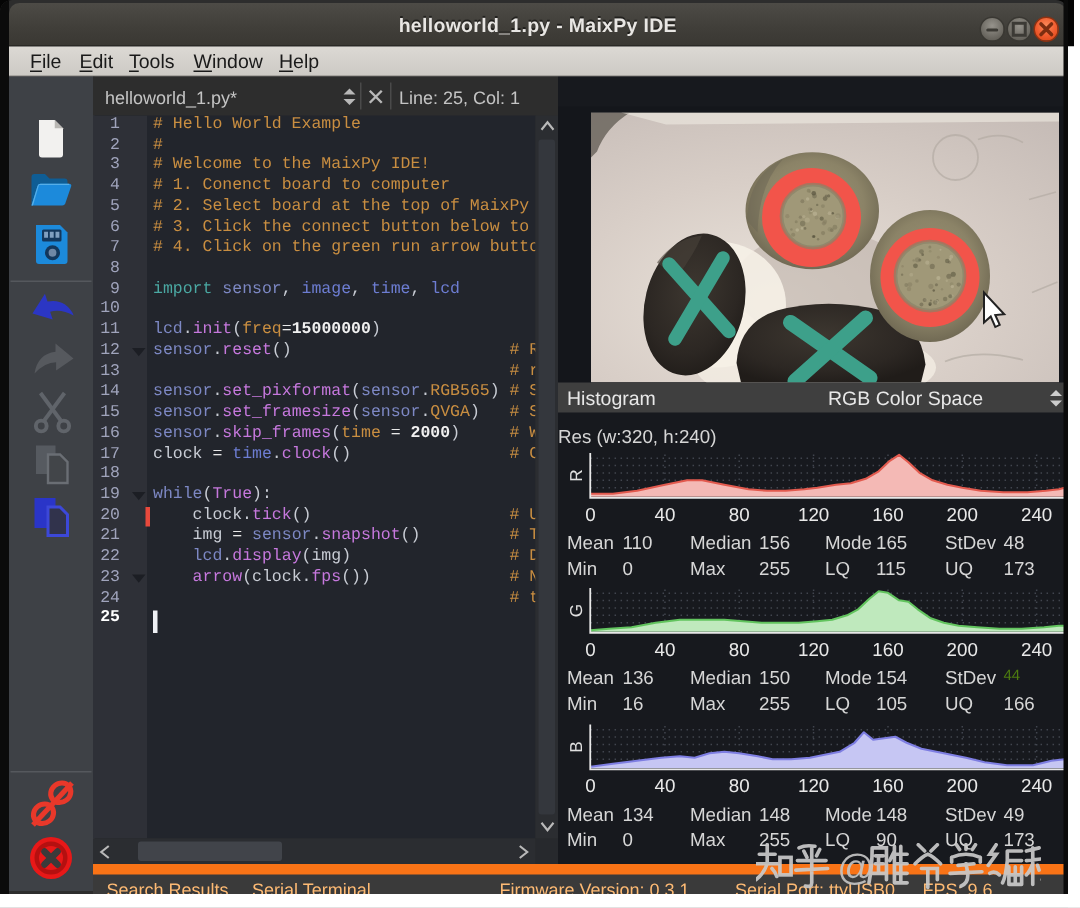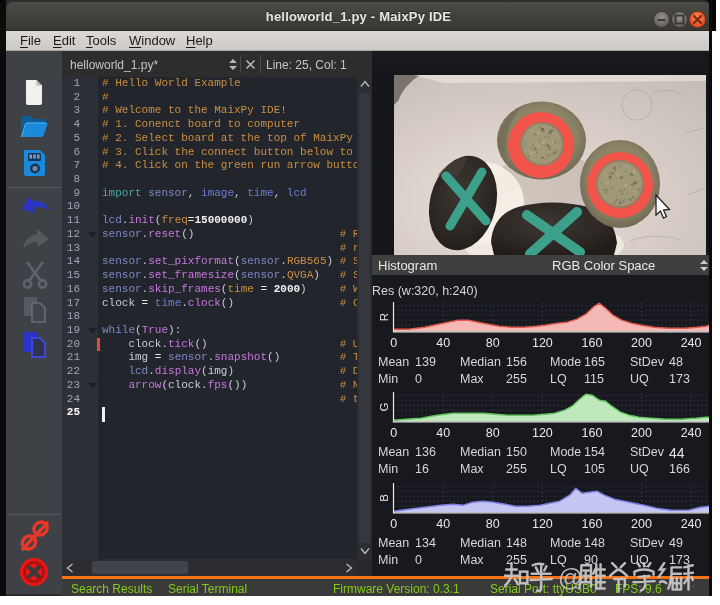--- a/index.html
+++ b/index.html
@@ -45,21 +45,21 @@
   #vscroll { position:absolute; left:357px; top:77px; width:15px; height:482px; background:#2b2d31; }
   #hscroll { position:absolute; left:62px; top:559px; width:295px; height:17px; background:#2b2d31; }
   #corner { position:absolute; left:357px; top:559px; width:15px; height:17px; background:#27292d; }
   
   #rpanel { position:absolute; left:372px; top:51px; width:340px; height:525px; background:#17191e; }
   .hdr { position:absolute; left:0; width:340px; height:20px; background:#3f3f3f;
     color:#e8e8e8; font-size:13px; }
   #fbimgwrap { position:absolute; left:0; top:20px; width:340px; height:184px; background:#14161b; }
   
   #statusbar { position:absolute; left:62px; top:576px; width:650px; height:20px; background:#3a3a3a;
-    border-top:3px solid #f97316; color:#84cc16; font-size:12px; }
+    border-top:7px solid #f97316; color:#fdba74; font-size:12px; }
   .sitem { position:absolute; top:3px; }
   #whitebottom { position:absolute; left:0; top:596px; width:720px; height:9px; background:#fff; }
   #whiteright { position:absolute; left:712px; top:31px; width:8px; height:574px; background:#fff; }
 </style>
 </head>
 <body>
 <div id="page">
   <div id="topblack"></div>
   <div id="win">
     <div id="leftblack" style="position:absolute;left:0;top:0;width:6px;height:596px;background:#0b0b0b"></div>
@@ -412,21 +412,21 @@
           <text x="15.7" y="47" fill="#e8e8e8" font-size="12.5" text-anchor="middle" font-family="Liberation Sans, sans-serif">0</text>
           <text x="65.3" y="47" fill="#e8e8e8" font-size="12.5" text-anchor="middle" font-family="Liberation Sans, sans-serif">40</text>
           <text x="114.8" y="47" fill="#e8e8e8" font-size="12.5" text-anchor="middle" font-family="Liberation Sans, sans-serif">80</text>
           <text x="164.4" y="47" fill="#e8e8e8" font-size="12.5" text-anchor="middle" font-family="Liberation Sans, sans-serif">120</text>
           <text x="214.0" y="47" fill="#e8e8e8" font-size="12.5" text-anchor="middle" font-family="Liberation Sans, sans-serif">160</text>
           <text x="263.5" y="47" fill="#e8e8e8" font-size="12.5" text-anchor="middle" font-family="Liberation Sans, sans-serif">200</text>
           <text x="313.1" y="47" fill="#e8e8e8" font-size="12.5" text-anchor="middle" font-family="Liberation Sans, sans-serif">240</text>
           <text x="6" y="21" fill="#e0e0e0" font-size="11.5" text-anchor="middle" transform="rotate(-90 6 17)" font-family="Liberation Sans, sans-serif">R</text>
         </svg>
         <span style="position:absolute;left:6px;top:304px;font-size:12.5px;color:#d6d6d6">Mean</span>
-        <span style="position:absolute;left:43px;top:304px;font-size:12.5px;color:#d6d6d6">139</span>
+        <span style="position:absolute;left:43px;top:304px;font-size:12.5px;color:#d6d6d6">110</span>
         <span style="position:absolute;left:88px;top:304px;font-size:12.5px;color:#d6d6d6">Median</span>
         <span style="position:absolute;left:134px;top:304px;font-size:12.5px;color:#d6d6d6">156</span>
         <span style="position:absolute;left:178px;top:304px;font-size:12.5px;color:#d6d6d6">Mode</span>
         <span style="position:absolute;left:212px;top:304px;font-size:12.5px;color:#d6d6d6">165</span>
         <span style="position:absolute;left:258px;top:304px;font-size:12.5px;color:#d6d6d6">StDev</span>
         <span style="position:absolute;left:297px;top:304px;font-size:12.5px;color:#d6d6d6">48</span>
         <span style="position:absolute;left:6px;top:321px;font-size:12.5px;color:#d6d6d6">Min</span>
         <span style="position:absolute;left:43px;top:321px;font-size:12.5px;color:#d6d6d6">0</span>
         <span style="position:absolute;left:88px;top:321px;font-size:12.5px;color:#d6d6d6">Max</span>
         <span style="position:absolute;left:134px;top:321px;font-size:12.5px;color:#d6d6d6">255</span>
@@ -459,21 +459,21 @@
           <text x="313.1" y="47" fill="#e8e8e8" font-size="12.5" text-anchor="middle" font-family="Liberation Sans, sans-serif">240</text>
           <text x="6" y="21" fill="#e0e0e0" font-size="11.5" text-anchor="middle" transform="rotate(-90 6 17)" font-family="Liberation Sans, sans-serif">G</text>
         </svg>
         <span style="position:absolute;left:6px;top:394px;font-size:12.5px;color:#d6d6d6">Mean</span>
         <span style="position:absolute;left:43px;top:394px;font-size:12.5px;color:#d6d6d6">136</span>
         <span style="position:absolute;left:88px;top:394px;font-size:12.5px;color:#d6d6d6">Median</span>
         <span style="position:absolute;left:134px;top:394px;font-size:12.5px;color:#d6d6d6">150</span>
         <span style="position:absolute;left:178px;top:394px;font-size:12.5px;color:#d6d6d6">Mode</span>
         <span style="position:absolute;left:212px;top:394px;font-size:12.5px;color:#d6d6d6">154</span>
         <span style="position:absolute;left:258px;top:394px;font-size:12.5px;color:#d6d6d6">StDev</span>
-        <span style="position:absolute;left:297px;top:394px;font-size:14px;color:#e5e5e5">44</span>
+        <span style="position:absolute;left:297px;top:394px;font-size:10px;color:#4d7c0f">44</span>
         <span style="position:absolute;left:6px;top:411px;font-size:12.5px;color:#d6d6d6">Min</span>
         <span style="position:absolute;left:43px;top:411px;font-size:12.5px;color:#d6d6d6">16</span>
         <span style="position:absolute;left:88px;top:411px;font-size:12.5px;color:#d6d6d6">Max</span>
         <span style="position:absolute;left:134px;top:411px;font-size:12.5px;color:#d6d6d6">255</span>
         <span style="position:absolute;left:178px;top:411px;font-size:12.5px;color:#d6d6d6">LQ</span>
         <span style="position:absolute;left:212px;top:411px;font-size:12.5px;color:#d6d6d6">105</span>
         <span style="position:absolute;left:258px;top:411px;font-size:12.5px;color:#d6d6d6">UQ</span>
         <span style="position:absolute;left:297px;top:411px;font-size:12.5px;color:#d6d6d6">166</span>
         <svg style="position:absolute;left:6px;top:430px" width="333" height="50" viewBox="0 0 333 50">
           <line x1="15.7" y1="30.0" x2="331.7" y2="30.0" stroke="#41454e" stroke-width="1" stroke-dasharray="1 3"></line>

